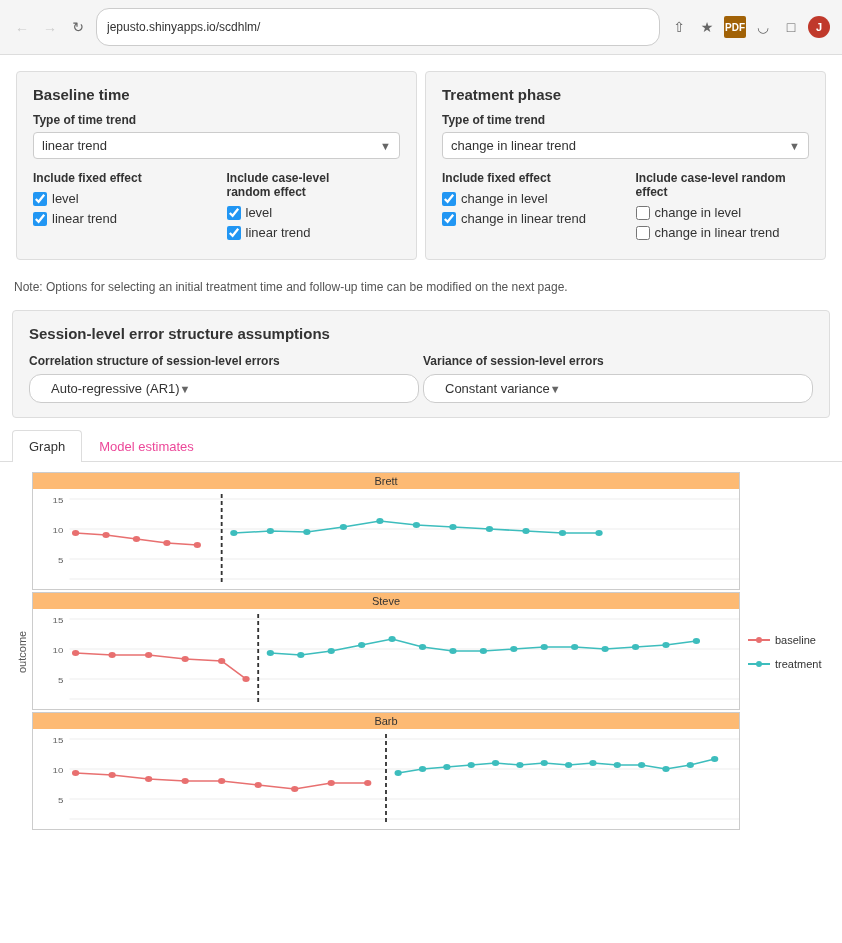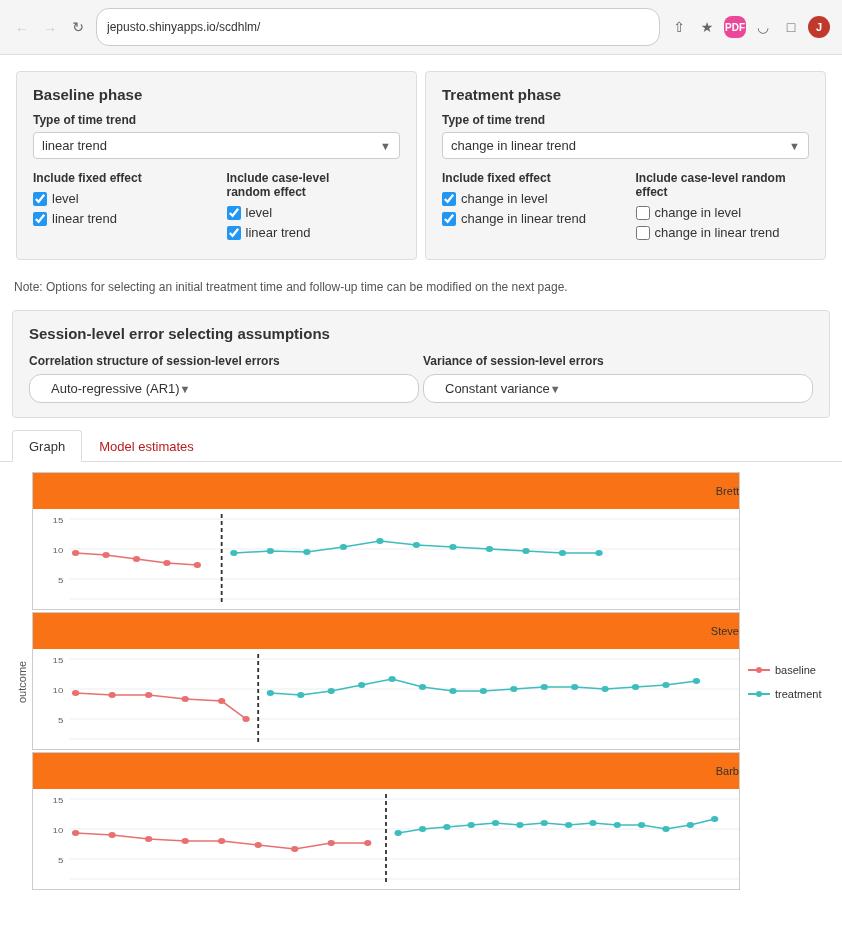--- a/index.html
+++ b/index.html
@@ -167,45 +167,45 @@
       background: white;
       padding: 0 12px;
     }
     .tab {
       padding: 8px 16px;
       cursor: pointer;
       font-size: 13px;
       border: 1px solid transparent;
       border-bottom: none;
       margin-bottom: -1px;
-      color: #b91c1c;
+      color: #ec4899;
     }
     .tab.active {
       background: white;
       border-color: #ddd;
       color: #333;
       border-radius: 4px 4px 0 0;
     }
 
     
     .graph-area {
       background: white;
       padding: 10px 12px;
     }
     .charts-left { flex: 1; }
     .chart-panel {
       border: 1px solid #ccc;
       margin-bottom: 2px;
       background: white;
     }
     .chart-header {
-      background: #f97316;
-      text-align: right;
+      background: #fdba74;
+      text-align: center;
       font-size: 11px;
-      padding: 12px 0;
+      padding: 2px 0;
       color: #333;
     }
     .chart-body {
       padding: 0;
       height: 100px;
       position: relative;
     }
 
     .legend-panel {
       width: 90px;
@@ -247,33 +247,33 @@
 <body>
 
 <div class="browser-chrome">
   <button class="nav-btn disabled">←</button>
   <button class="nav-btn disabled">→</button>
   <button class="nav-btn">↻</button>
   <input class="address-bar" type="text" value="jepusto.shinyapps.io/scdhlm/" style="">
   <div class="toolbar-icons">
     <div class="toolbar-icon">⇧</div>
     <div class="toolbar-icon">★</div>
-    <div class="toolbar-icon" style="background:#ec4899;color:white;font-size:10px;font-weight:bold;width:22px;height:22px;display:flex;align-items:center;justify-content:center;border-radius:8px;">PDF</div>
+    <div class="toolbar-icon" style="background:#a16207;color:white;font-size:10px;font-weight:bold;width:22px;height:22px;display:flex;align-items:center;justify-content:center;border-radius:2px;">PDF</div>
     <div class="toolbar-icon">◡</div>
     <div class="toolbar-icon">□</div>
     <div class="toolbar-icon red-circle">J</div>
   </div>
 </div>
 
 <div class="page-content">
 
   <div class="top-panels">
 
     <div class="panel-box">
-      <div class="panel-title">Baseline phase</div>
+      <div class="panel-title">Baseline time</div>
       <div class="field-label">Type of time trend</div>
       <div class="dropdown-select">
         <span>linear trend</span>
         <span class="dropdown-arrow">▼</span>
       </div>
 
       <div class="effects-row">
         <div class="effects-col">
           <div class="effects-col-label">Include fixed effect</div>
           <div class="checkbox-item">
@@ -330,21 +330,21 @@
             <span>change in linear trend</span>
           </div>
         </div>
       </div>
     </div>
   </div>
 
   <div class="note-text">Note: Options for selecting an initial treatment time and follow-up time can be modified on the next page.</div>
 
   <div class="session-section">
-    <div class="session-title">Session-level error selecting assumptions</div>
+    <div class="session-title">Session-level error structure assumptions</div>
     <div class="session-row">
       <div class="session-col">
         <div class="session-col-label">Correlation structure of session-level errors</div>
         <div class="session-dropdown">
           <span>Auto-regressive (AR1)</span>
           <span class="dropdown-arrow">▼</span>
         </div>
       </div>
       <div class="session-col">
         <div class="session-col-label">Variance of session-level errors</div>

